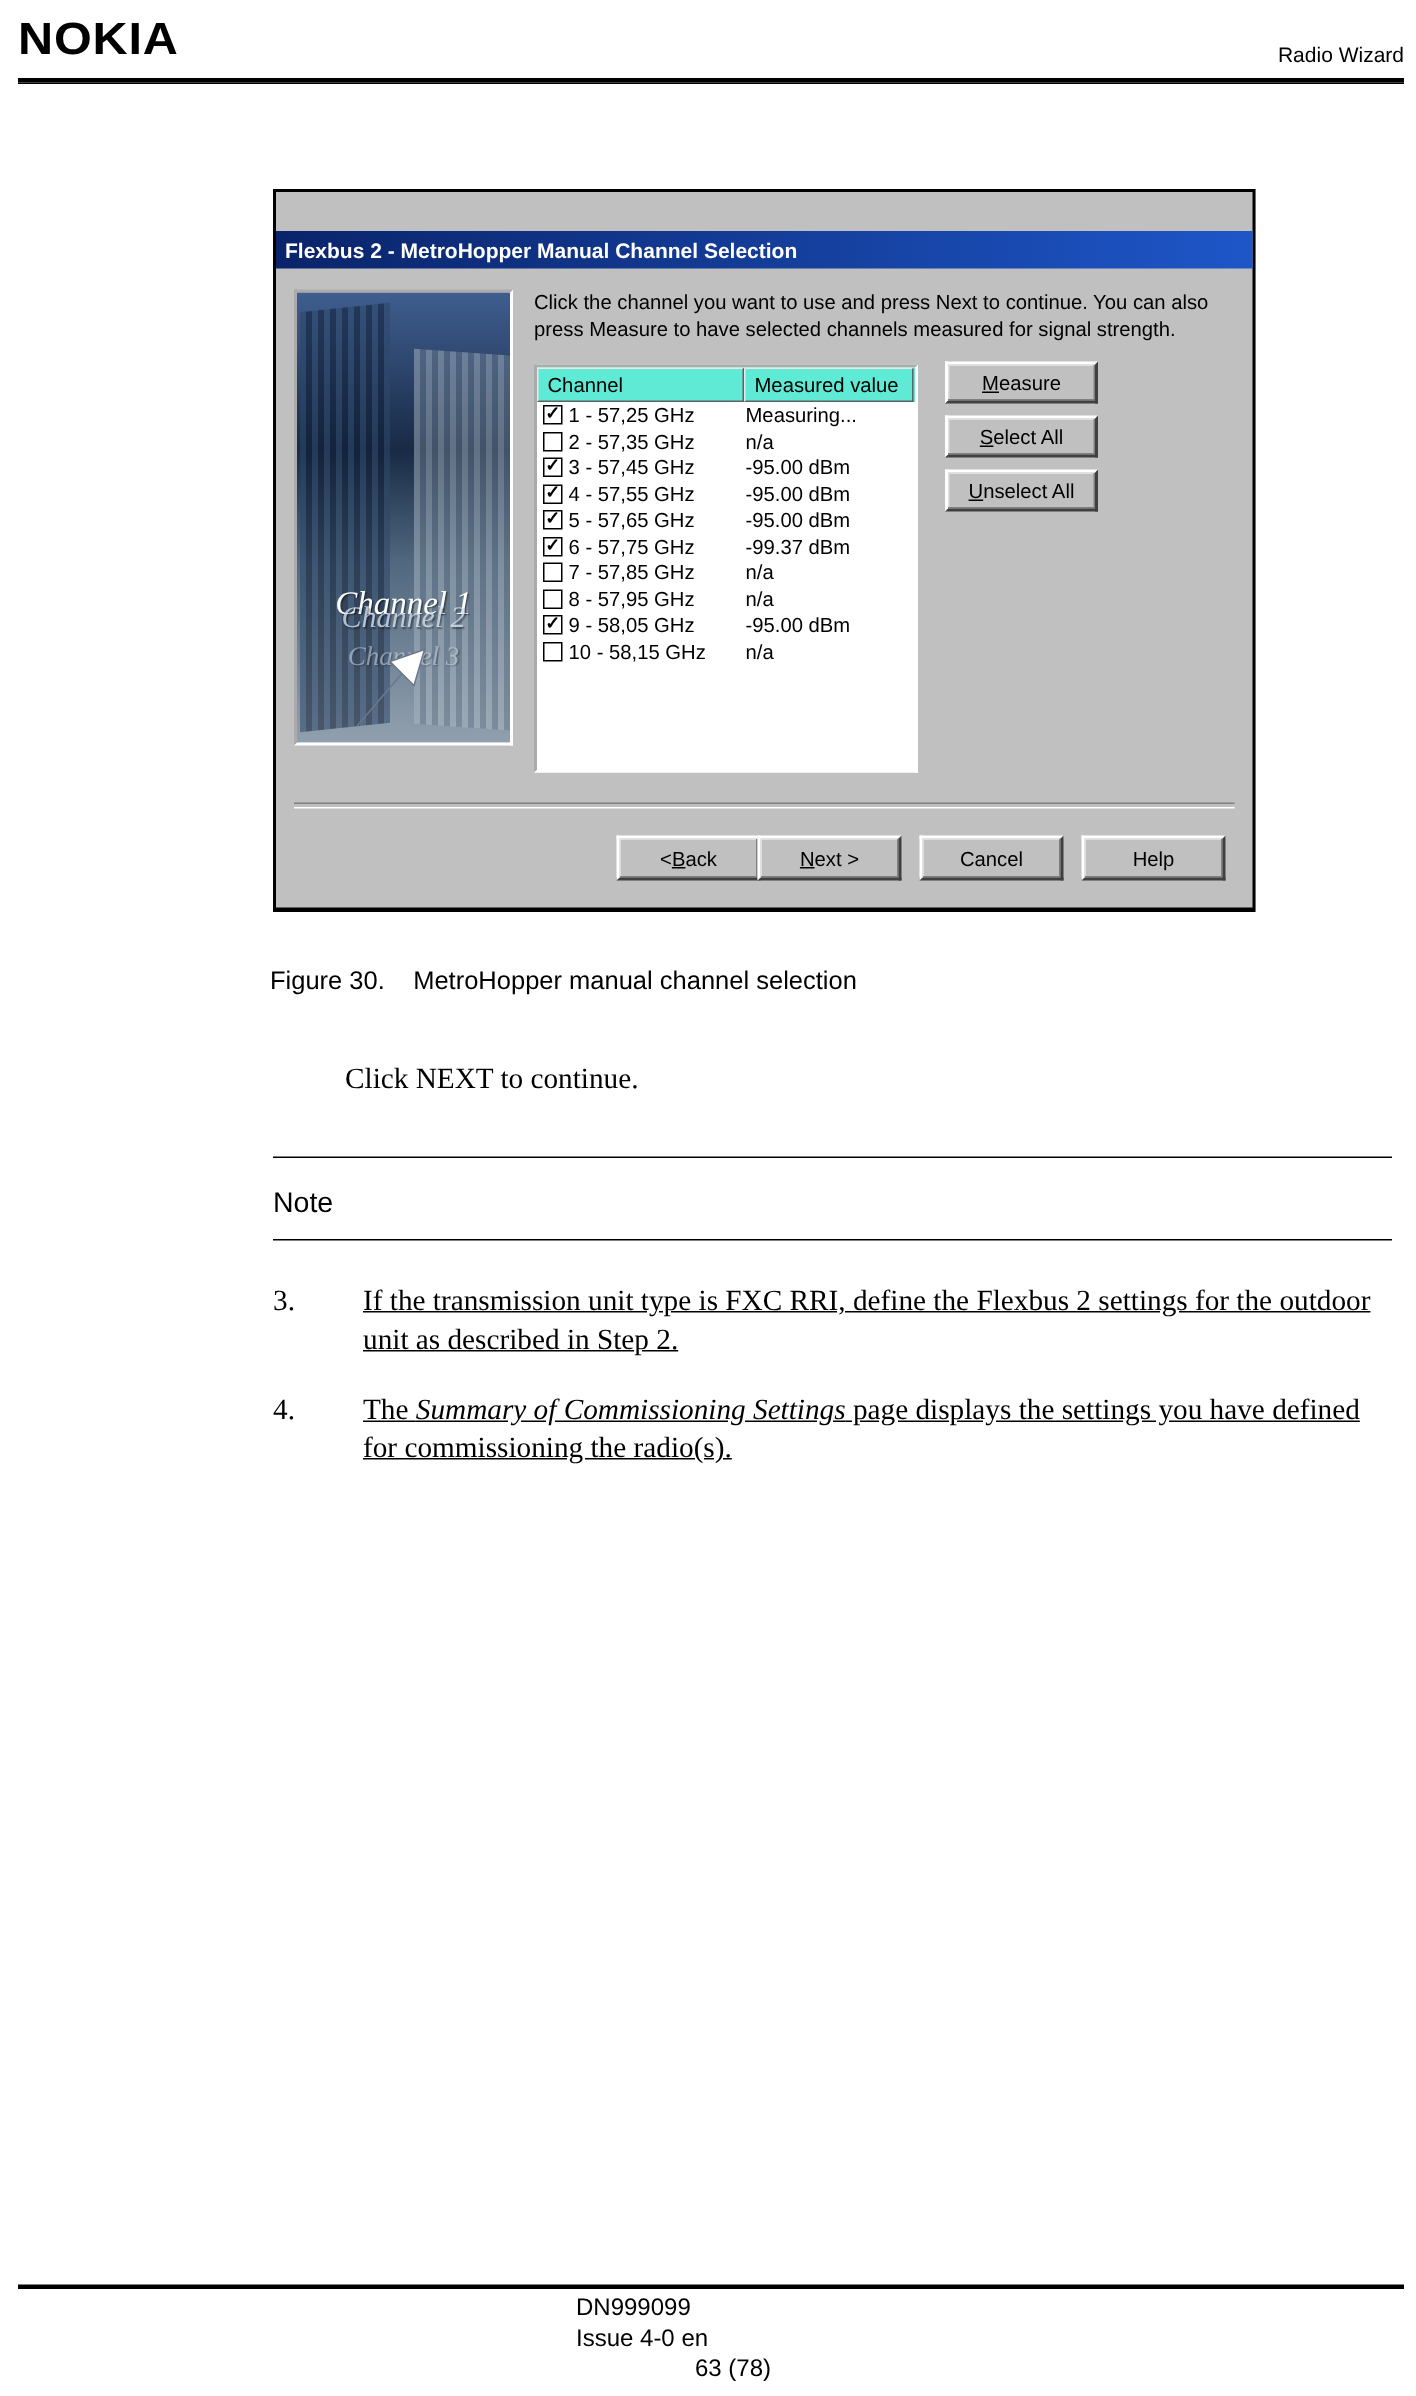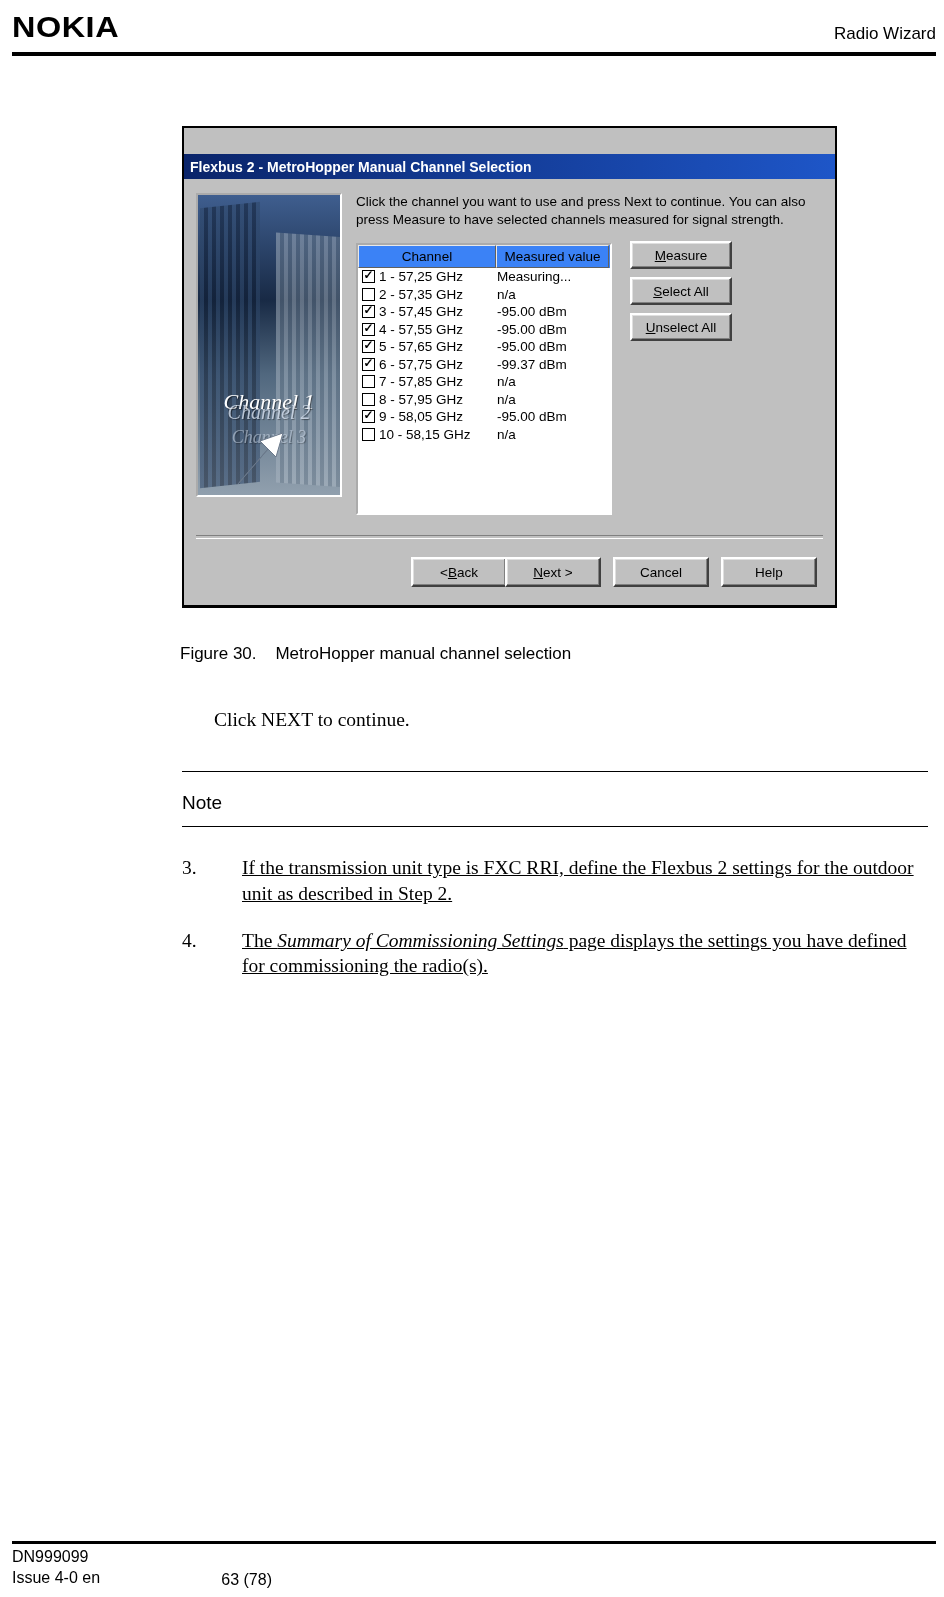--- a/index.html
+++ b/index.html
@@ -26,21 +26,21 @@
   }
   .logo {
     font-family: Arial, Helvetica, sans-serif;
     font-weight: 900;
     font-size: 30px;
     letter-spacing: 0.5px;
     transform: scaleX(1.08);
     transform-origin: left;
   }
   .header-right {
-    font-size: 17px;
+    font-size: 14px;
   }
   .hr-thick {
     border: none;
     border-top: 3px solid #000;
     margin: 4px 0 0 0;
   }
   .hr-thin {
     border: none;
     border-top: 1.5px solid #000;
     margin: 0;
@@ -135,22 +135,21 @@
   .listview {
     width: 256px;
     height: 272px;
     background: #fff;
     border: 2px inset #fff;
     box-sizing: border-box;
     font-size: 13.5px;
   }
   .lv-head {
     display: flex;
-    background: #3b82f6;
-    text-align: center;
+    background: #5eead4;
   }
   .lv-hcell {
     flex: 0 0 auto;
     padding: 3px 6px;
     border: 1px solid;
     border-color: #e8e8e8 #606060 #606060 #e8e8e8;
     box-sizing: border-box;
     font-size: 13.5px;
   }
   .lv-hcell.c1 { width: 138px; }
@@ -209,21 +208,21 @@
     margin: 36px 0 0 -2px;
     font-size: 17px;
   }
 
   .body-text {
     font-family: "Times New Roman", Times, serif;
     font-size: 19.5px;
     line-height: 1.28;
   }
   .click-next {
-    margin: 44px 0 0 32px;
+    margin: 44px 0 0 48px;
   }
 
   .note-block {
     margin-top: 38px;
   }
   .note-rule {
     border: none;
     border-top: 1.5px solid #000;
     margin: 0;
   }
@@ -256,22 +255,23 @@
   
   .footer {
     position: absolute;
     bottom: 8px;
     left: 12px;
     right: 8px;
   }
   .footer .hr-thick { margin-bottom: 2px; }
   .footer-row {
     display: flex;
-    align-items: flex-end;
+    align-items: center;
     font-size: 16px;
+    flex-direction: column;
   }
   .footer-left { width: 180px; line-height:1.35;}
   .footer-mid { flex:1; display:flex; align-items:flex-start; gap: 90px; line-height:1.35;}
   .footer-mid .copy { width: 260px;}
   .footer-mid .draft {
     font-family: "Times New Roman", serif;
     font-weight: bold;
     font-size: 26px;
     margin-top:-3px;
   }

